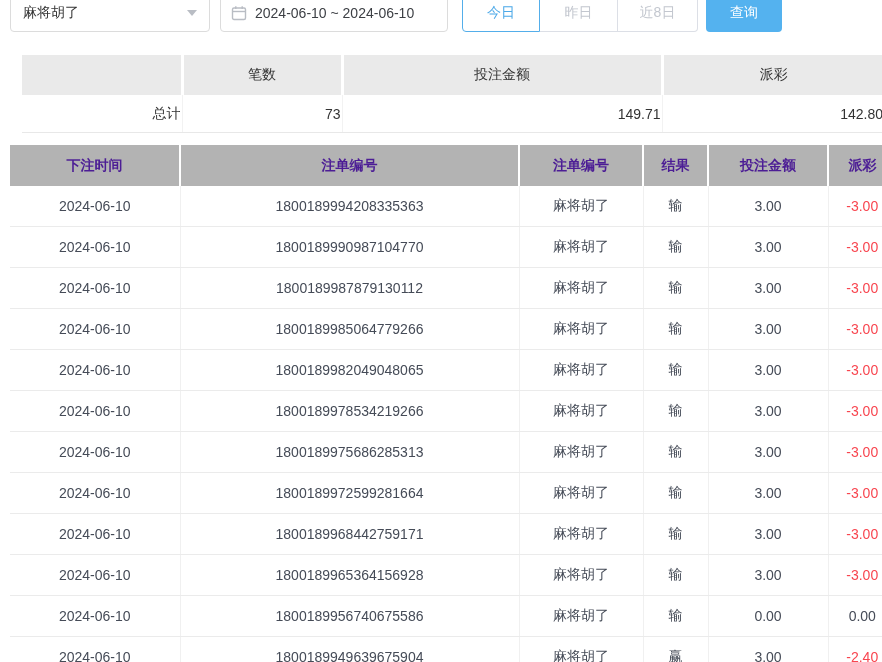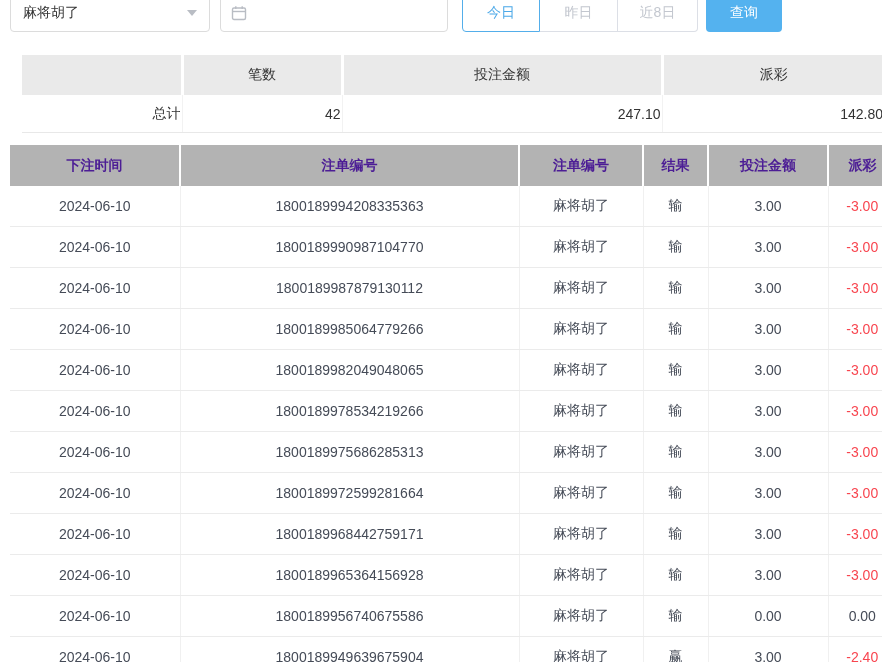--- a/index.html
+++ b/index.html
@@ -52,20 +52,21 @@
     <span class="caret"></span>
   </div>
 
   <div class="date-box">
     <svg width="16" height="16" viewBox="0 0 16 16">
       <rect x="1.5" y="3" width="13" height="11.5" rx="1.5" fill="none" stroke="#b9bdc4" stroke-width="1.4"></rect>
       <line x1="1.5" y1="6.5" x2="14.5" y2="6.5" stroke="#b9bdc4" stroke-width="1.4"></line>
       <line x1="4.8" y1="1.2" x2="4.8" y2="4" stroke="#b9bdc4" stroke-width="1.4"></line>
       <line x1="11.2" y1="1.2" x2="11.2" y2="4" stroke="#b9bdc4" stroke-width="1.4"></line>
     </svg>
+    <span>2024-06-10 ~ 2024-06-10</span>
   </div>
 
   <div class="seg-group">
     <div class="seg active">今日</div>
     <div class="seg">昨日</div>
     <div class="seg">近8日</div>
   </div>
 
   <button class="query-btn">查询</button>
 </div>
@@ -81,22 +82,22 @@
     <tr>
       <th></th>
       <th>笔数</th>
       <th>投注金额</th>
       <th>派彩</th>
     </tr>
   </thead>
   <tbody>
     <tr>
       <td>总计</td>
-      <td>42</td>
-      <td>247.10</td>
+      <td>73</td>
+      <td>149.71</td>
       <td>142.80</td>
     </tr>
   </tbody>
 </table>
 
 <table class="bet-table">
   <colgroup>
       <col style="width:170px">
       <col style="width:339px">
       <col style="width:124px">

